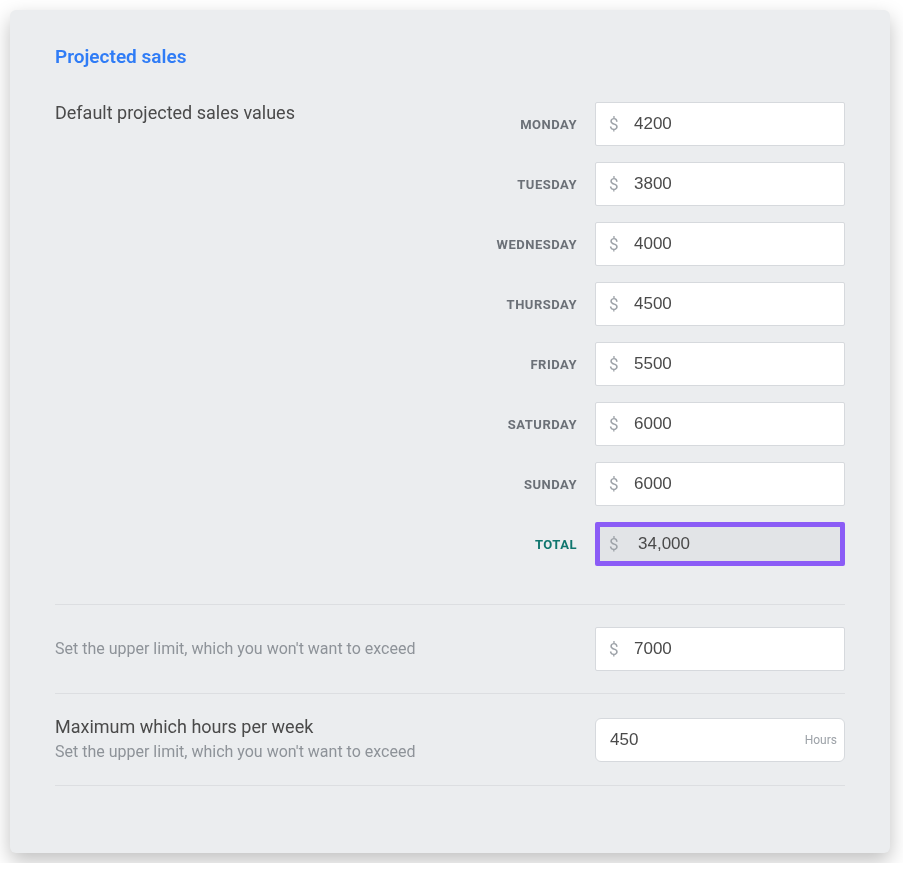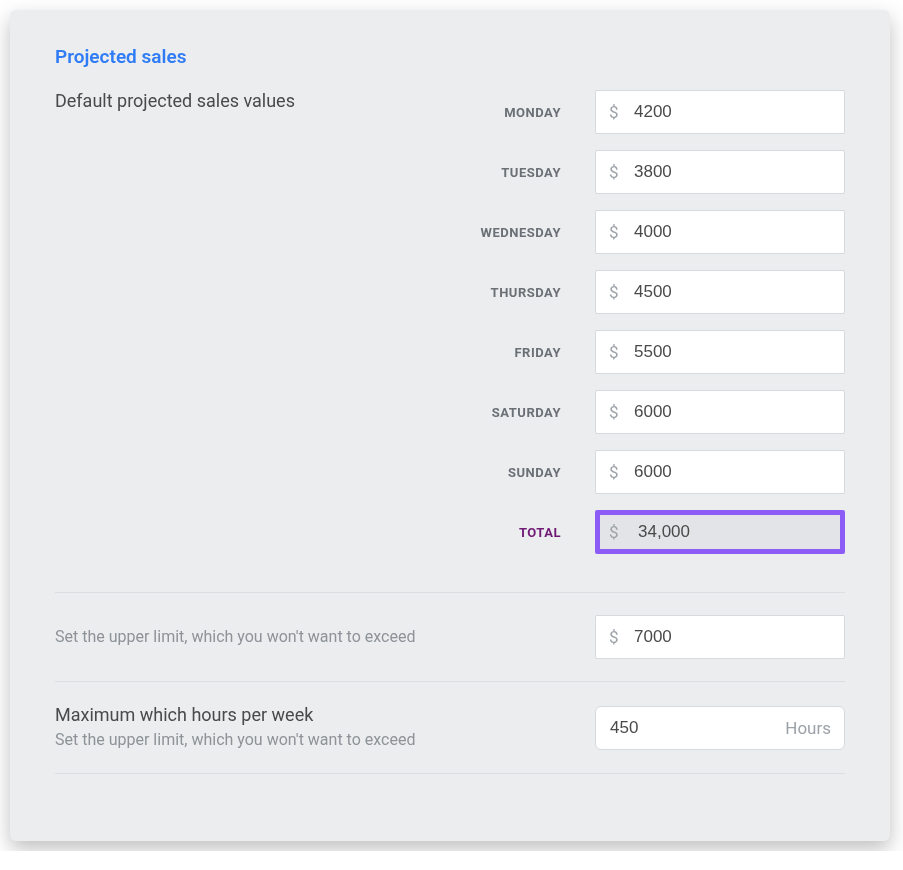--- a/index.html
+++ b/index.html
@@ -16,21 +16,21 @@
       background: #ebedef;
       border-radius: 6px;
       width: 880px;
       padding: 35px 45px 45px 45px;
       box-shadow: 0 8px 20px rgba(0,0,0,0.25);
     }
     .section-title {
       color: #2f7cf6;
       font-size: 19px;
       font-weight: 600;
-      margin-bottom: 22px;
+      margin-bottom: 34px;
     }
     .row {
       display: flex;
       align-items: flex-start;
       gap: 20px;
     }
     .left-col {
       flex: 1;
     }
     .right-col {
@@ -54,24 +54,24 @@
       margin-bottom: 16px;
     }
     .day-label {
       color: #6b7077;
       font-size: 13px;
       font-weight: 700;
       letter-spacing: 0.5px;
       text-transform: uppercase;
       width: 150px;
       text-align: right;
-      padding-right: 34px;
+      padding-right: 18px;
     }
     .day-label.total {
-      color: #701a75;
+      color: #0f766e;
     }
     .input-wrap {
       position: relative;
       flex: 1;
     }
     .input {
       width: 100%;
       height: 44px;
       border: 1px solid #d6d9dd;
       background: #fff;
@@ -88,25 +88,25 @@
     .currency {
       position: absolute;
       left: 14px;
       top: 50%;
       transform: translateY(-50%);
       color: #9da2a8;
       font-size: 17px;
     }
     .suffix {
       position: absolute;
-      right: 14px;
+      right: 8px;
       top: 50%;
       transform: translateY(-50%);
       color: #9da2a8;
-      font-size: 17px;
+      font-size: 12px;
     }
     .input.no-currency {
       padding-left: 14px;
       border-radius: 6px;
     }
     .hr {
       border: none;
       border-top: 1px solid #dcdee1;
       margin: 22px 0;
     }

